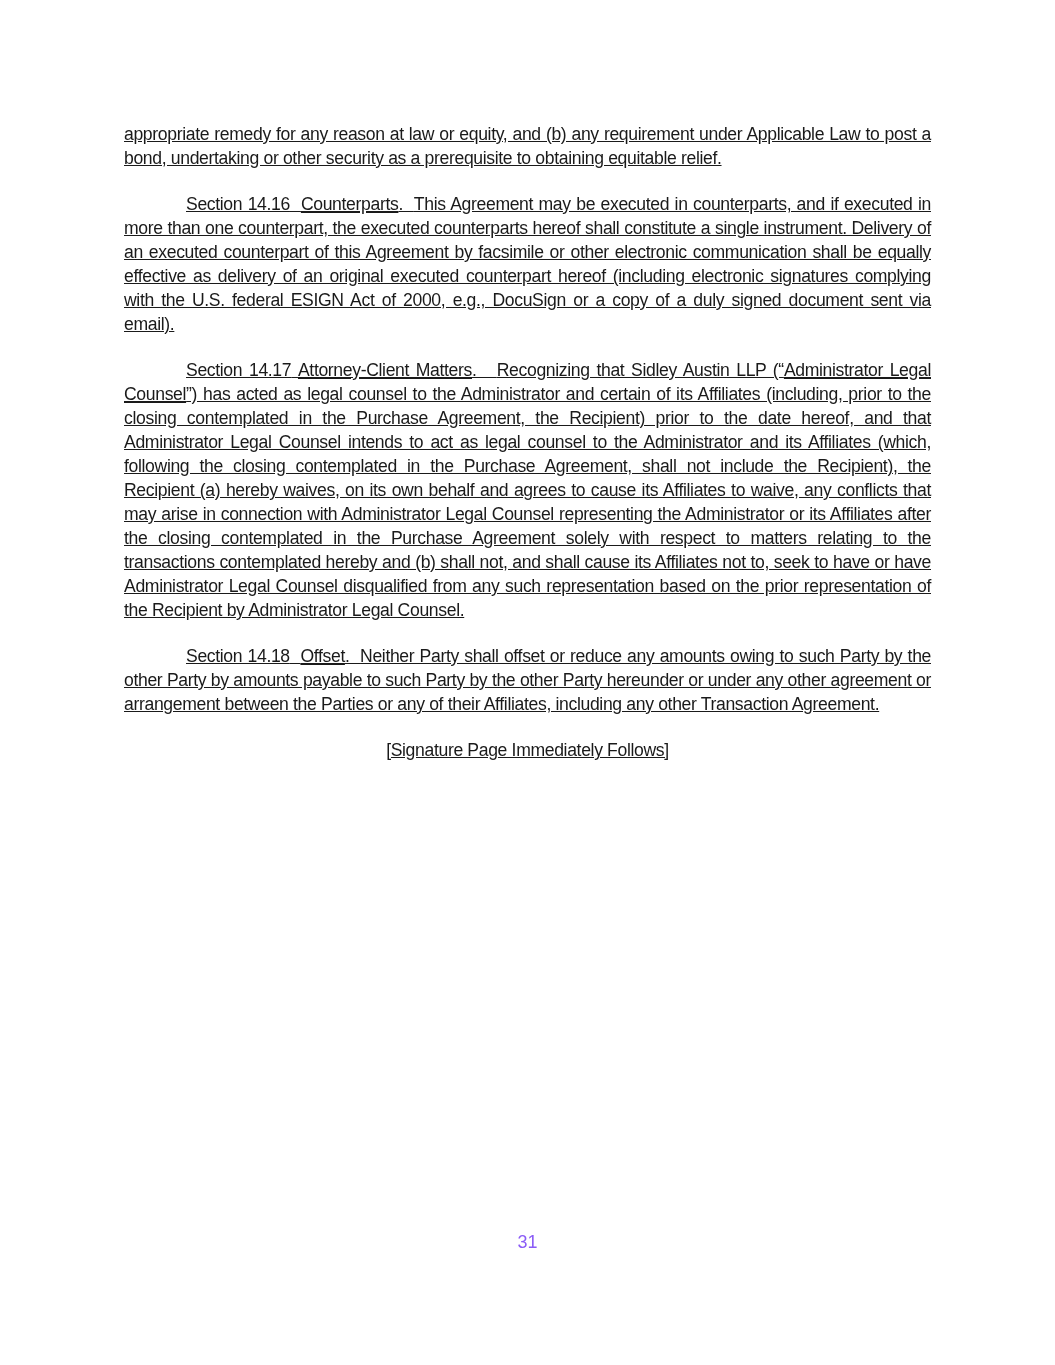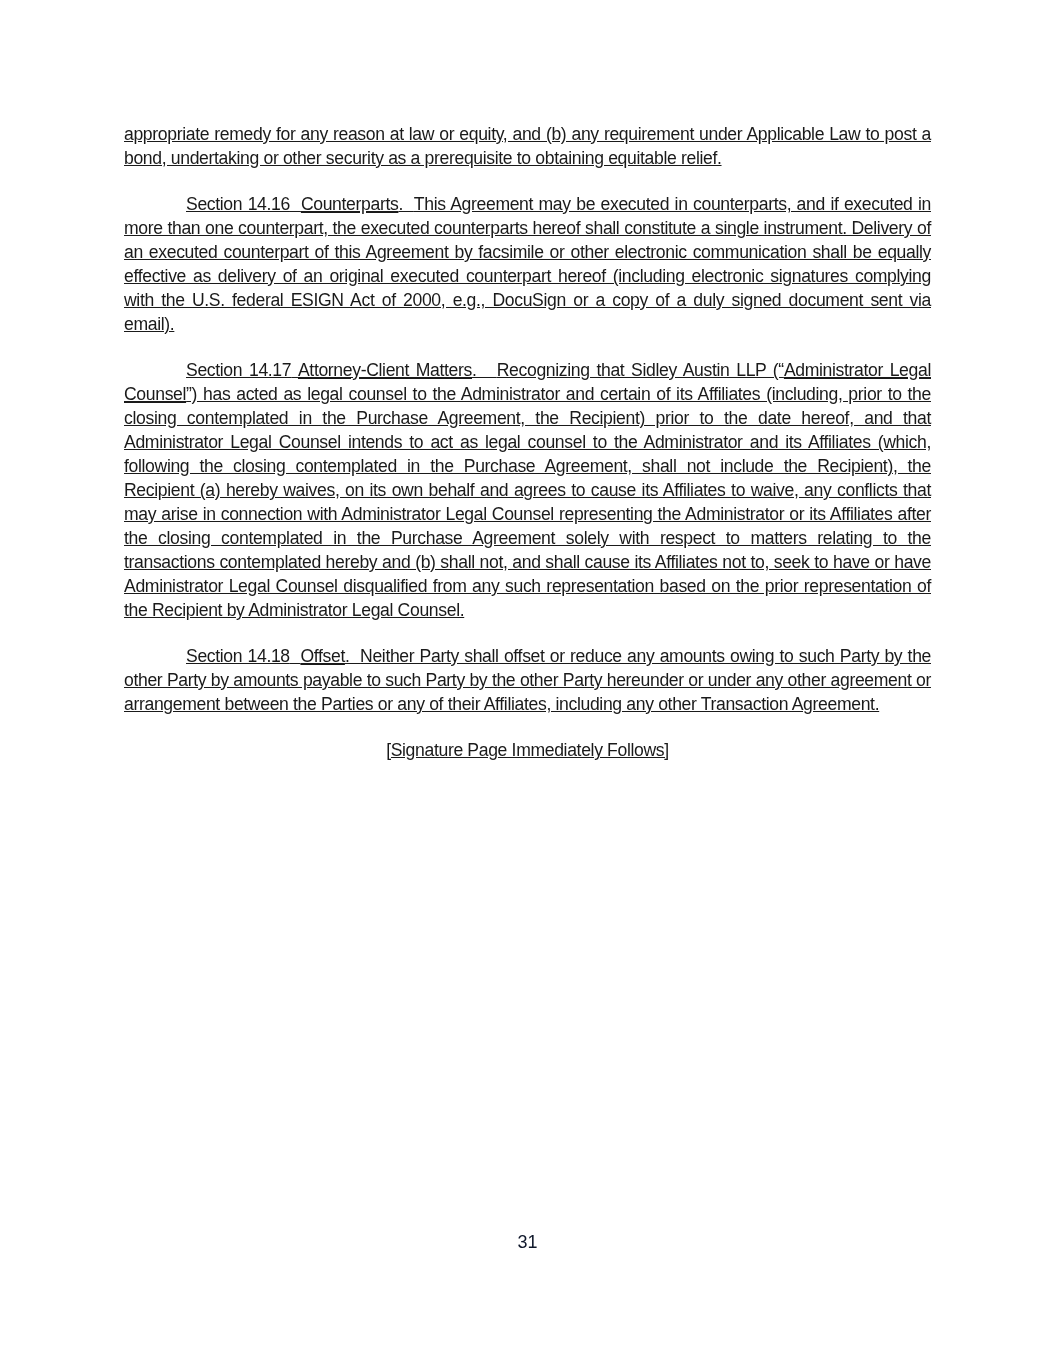--- a/index.html
+++ b/index.html
@@ -10,21 +10,21 @@
     font-size: 17.6px; line-height: 24px; color: #1a1a1a;
     letter-spacing: -0.35px;
   }
   .para { margin: 0 0 22px 0; text-align: justify; text-align-last: left; text-decoration: underline; }
   .indent { text-indent: 62px; }
   .u { text-decoration: underline; text-underline-offset: 2px; }
   .center { text-align: center; text-align-last: center; margin-top: 0; }
   .pagenum {
     position: absolute; left: 0; width: 1055px; top: 1232px;
     text-align: center; font-family: "Liberation Sans", sans-serif;
-    font-size: 18px; color: #0f172a;
+    font-size: 18px; color: #8b5cf6;
   }
 </style>
 </head>
 <body>
 
 <div class="page">
 
   <p class="para">appropriate remedy for any reason at law or equity, and (b) any requirement under Applicable Law to post a bond, undertaking or other security as a prerequisite to obtaining equitable relief.</p>
 
   <p class="para indent"><span>Section 14.16</span>&nbsp;&nbsp;<span class="u">Counterparts</span>.&nbsp;&nbsp;<span>This Agreement may be executed in counterparts, and if executed in more than one counterpart, the executed counterparts hereof shall constitute a single instrument.  Delivery of an executed counterpart of this Agreement by facsimile or other electronic communication shall be equally effective as delivery of an original executed counterpart hereof (including electronic signatures complying with the U.S. federal ESIGN Act of 2000, e.g., DocuSign or a copy of a duly signed document sent via email).</span></p>

